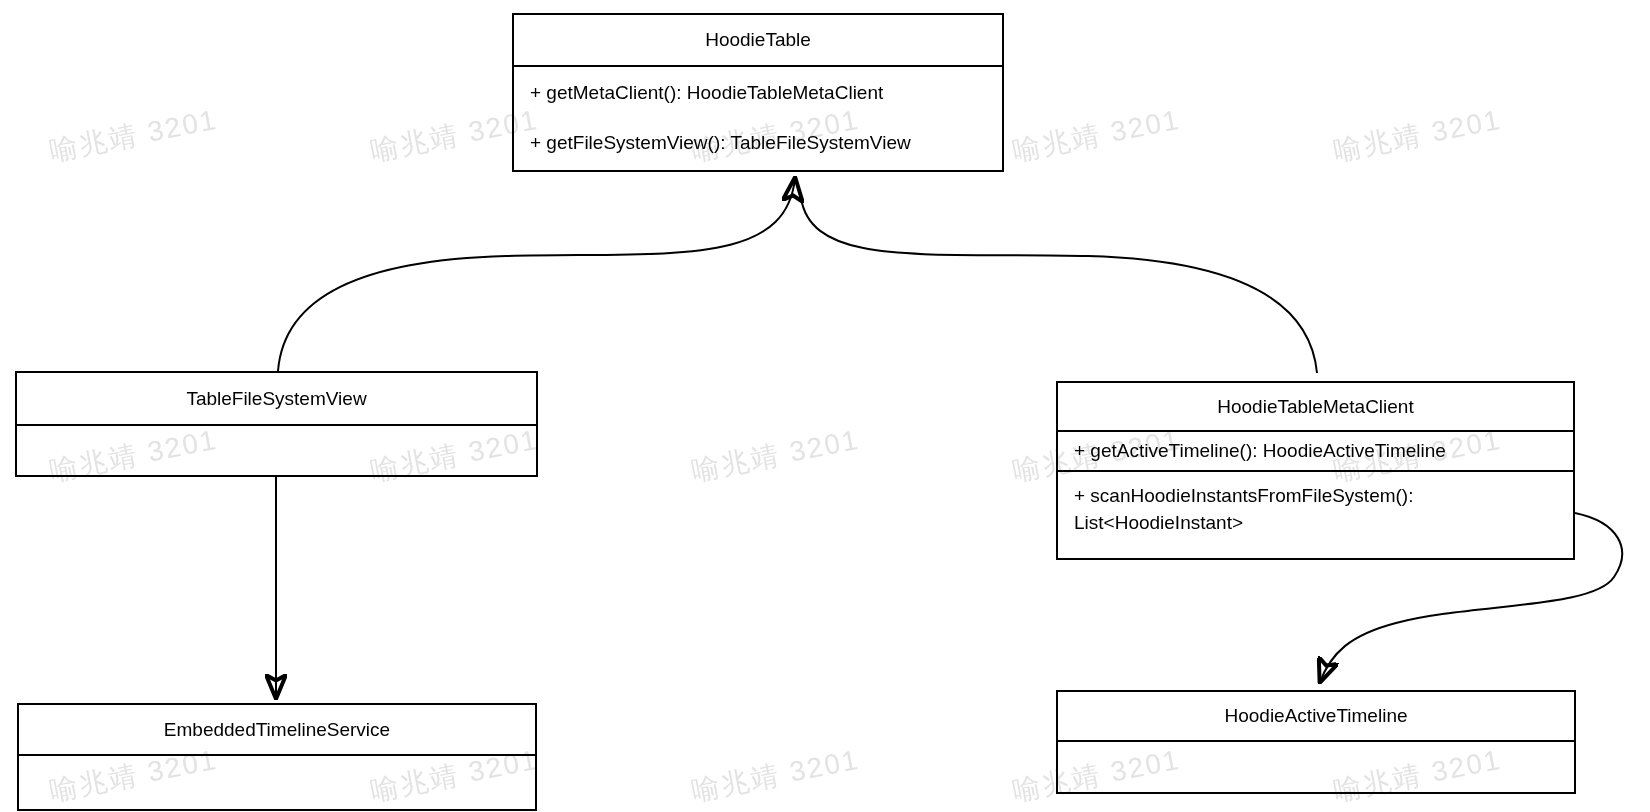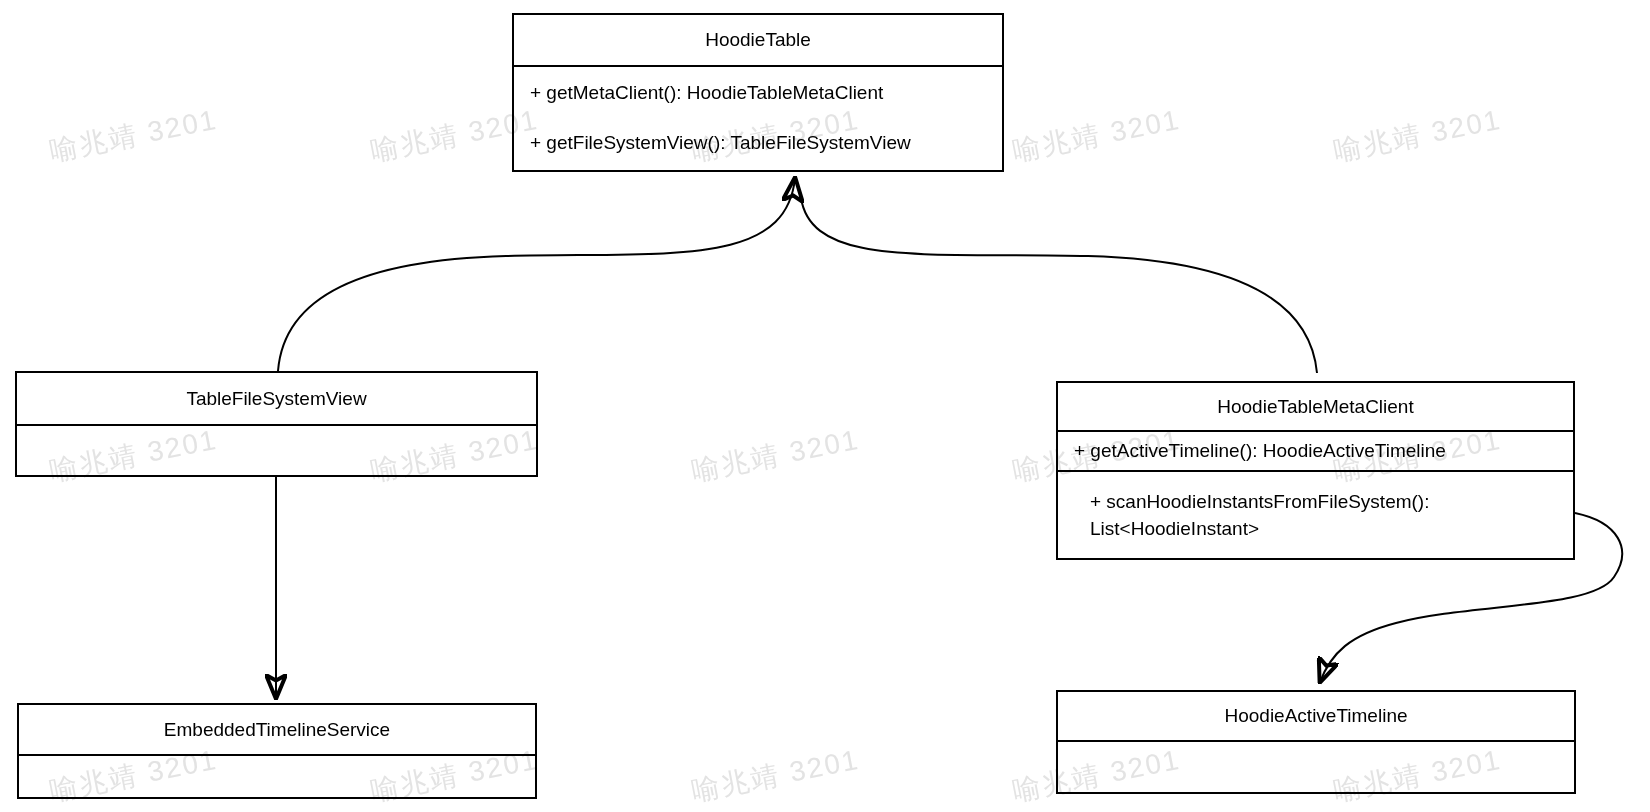--- a/index.html
+++ b/index.html
@@ -59,22 +59,21 @@
     padding-left: 16px;
     padding-right: 10px;
     display: flex;
     align-items: center;
     white-space: nowrap;
   }
   .uml-method.wrap {
     white-space: normal;
     display: block;
     line-height: 27px;
-    padding-top: 16px;
-    margin-left: 16px;
+    padding-top: 10px;
   }
   .uml-divider {
     border-bottom: 2px solid #000000;
   }
   #edges-layer {
     position: absolute;
     inset: 0;
     z-index: 3;
     pointer-events: none;
   }
@@ -119,21 +118,21 @@
       <div class="uml-method" style="height:50px; margin-top:1px;">+ getMetaClient(): HoodieTableMetaClient</div>
       <div class="uml-method" style="height:50px;">+ getFileSystemView(): TableFileSystemView</div>
     </div>
 
     <div class="uml-class" style="left:1056px; top:381px; width:519px; height:179px;">
       <div class="uml-title" style="height:49px;">HoodieTableMetaClient</div>
       <div class="uml-method uml-divider" style="height:40px;">+ getActiveTimeline(): HoodieActiveTimeline</div>
       <div class="uml-method wrap" style="height:70px;">+ scanHoodieInstantsFromFileSystem(): List&lt;HoodieInstant&gt;</div>
     </div>
 
-    <div class="uml-class" style="left:17px; top:703px; width:520px; height:96px;">
+    <div class="uml-class" style="left:17px; top:703px; width:520px; height:108px;">
       <div class="uml-title" style="height:51px;">EmbeddedTimelineService</div>
       <div class="uml-method" style="height:41px;"></div>
     </div>
 
     <div class="uml-class" style="left:1056px; top:690px; width:520px; height:104px;">
       <div class="uml-title" style="height:50px;">HoodieActiveTimeline</div>
       <div class="uml-method" style="height:50px;"></div>
     </div>
 
   </div>

